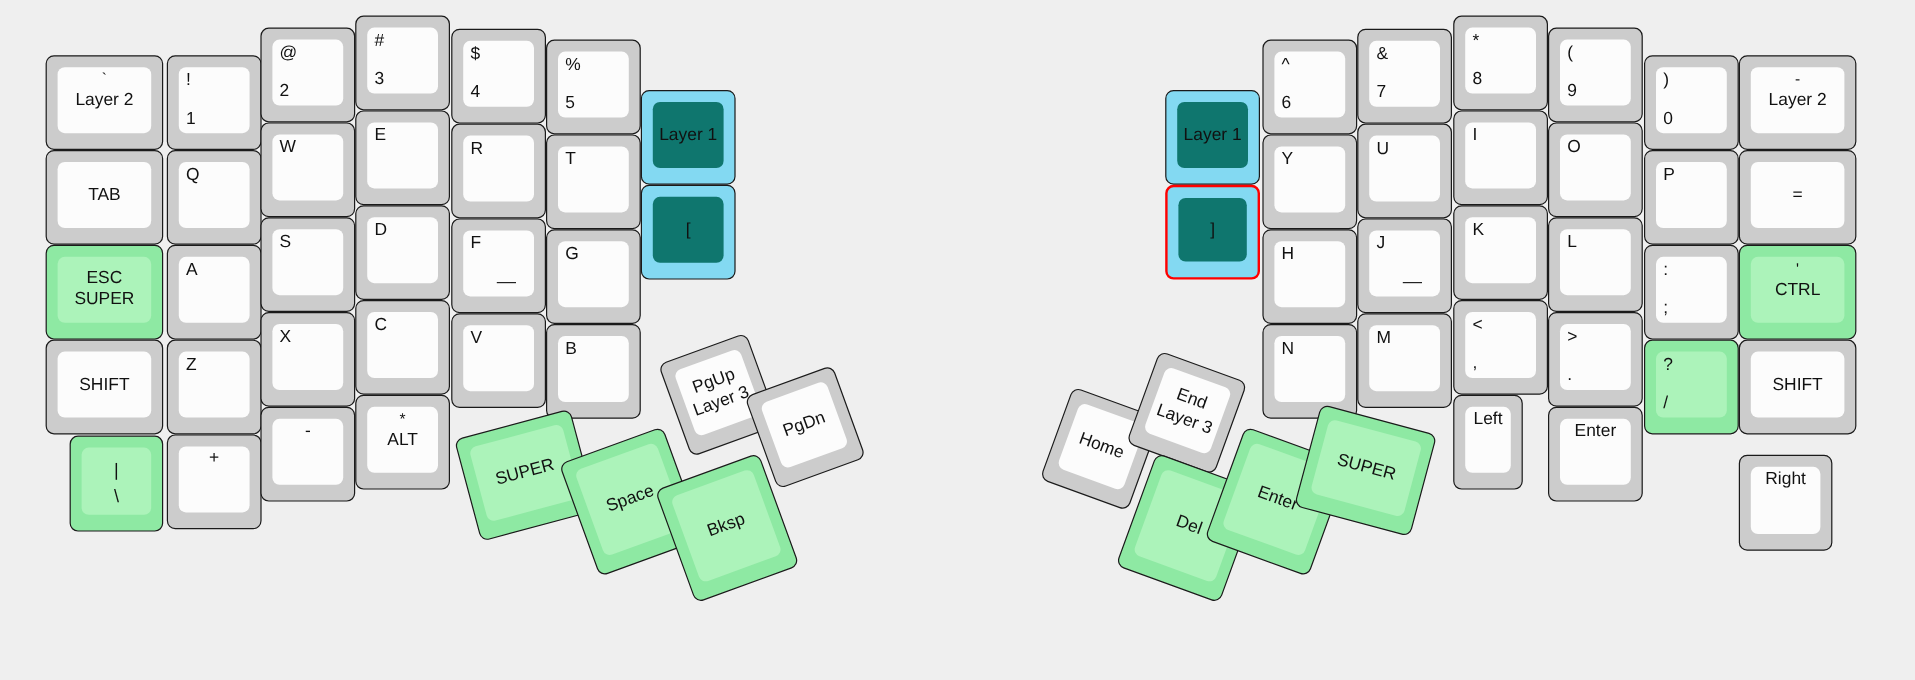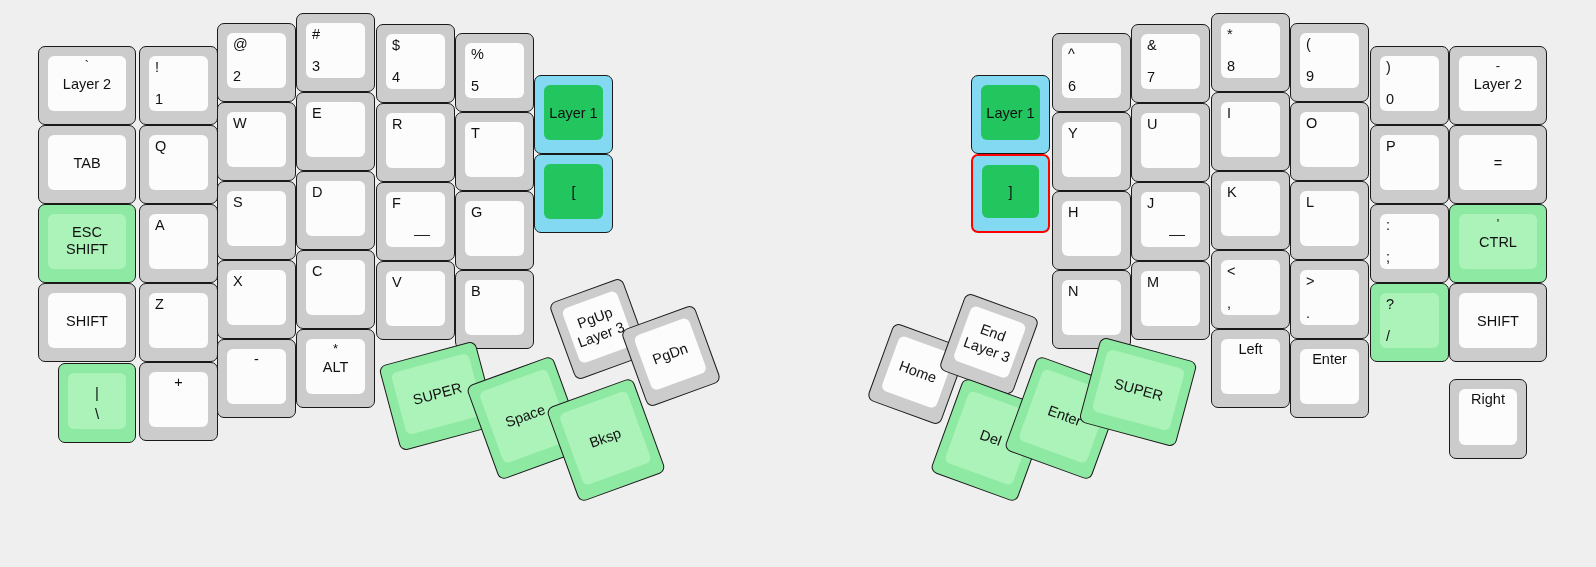--- a/index.html
+++ b/index.html
@@ -29,21 +29,21 @@
     display:flex;
     flex-direction:column;
     align-items:center;
     justify-content:center;
     overflow:hidden;
   }
   
   .key.green{ background:#8ee9a3; }
   .key.green > .cap{ background:#acf3ba; }
   .key.cyan{ background:#83d9f2; }
-  .key.cyan > .cap{ background:#22c55e; }
+  .key.cyan > .cap{ background:#0f766e; }
   .key.selected{ border-color:#ff0000; border-width:2px; }
 
   
   .lg{
     position:absolute;
     font-size:14.5px;
     color:#111;
     line-height:1.02;
     white-space:pre;
     text-align:center;
@@ -78,21 +78,21 @@
       </div>
     </div>
     <div class="key" style="left: 38px; top: 125px; width: 98px; height: 79px;">
       <div class="cap">
         <span class="lg ctr">TAB</span>
       </div>
     </div>
     <div class="key green" style="left: 38px; top: 204px; width: 98px; height: 79px;">
       <div class="cap">
         <span class="lg ctr two">ESC
-SHIFT</span>
+SUPER</span>
       </div>
     </div>
     <div class="key" style="left: 38px; top: 283px; width: 98px; height: 79px;">
       <div class="cap">
         <span class="lg ctr">SHIFT</span>
       </div>
     </div>
     <div class="key green" style="left: 58px; top: 363px; width: 78px; height: 80px;">
       <div class="cap">
         <span class="lg pipe">|</span>
@@ -325,21 +325,21 @@
       <div class="cap">
         <span class="lg tl">K</span>
       </div>
     </div>
     <div class="key" style="left: 1211px; top: 250px; width: 79px; height: 79px;">
       <div class="cap">
         <span class="lg tl">&lt;</span>
         <span class="lg bl">,</span>
       </div>
     </div>
-    <div class="key" style="left: 1211px; top: 329px; width: 79px; height: 79px;">
+    <div class="key" style="left: 1211px; top: 329px; width: 58px; height: 79px;">
       <div class="cap">
         <span class="lg top-ctr">Left</span>
       </div>
     </div>
     <div class="key" style="left: 1290px; top: 23px; width: 79px; height: 79px;">
       <div class="cap">
         <span class="lg tl">(</span>
         <span class="lg bl">9</span>
       </div>
     </div>

